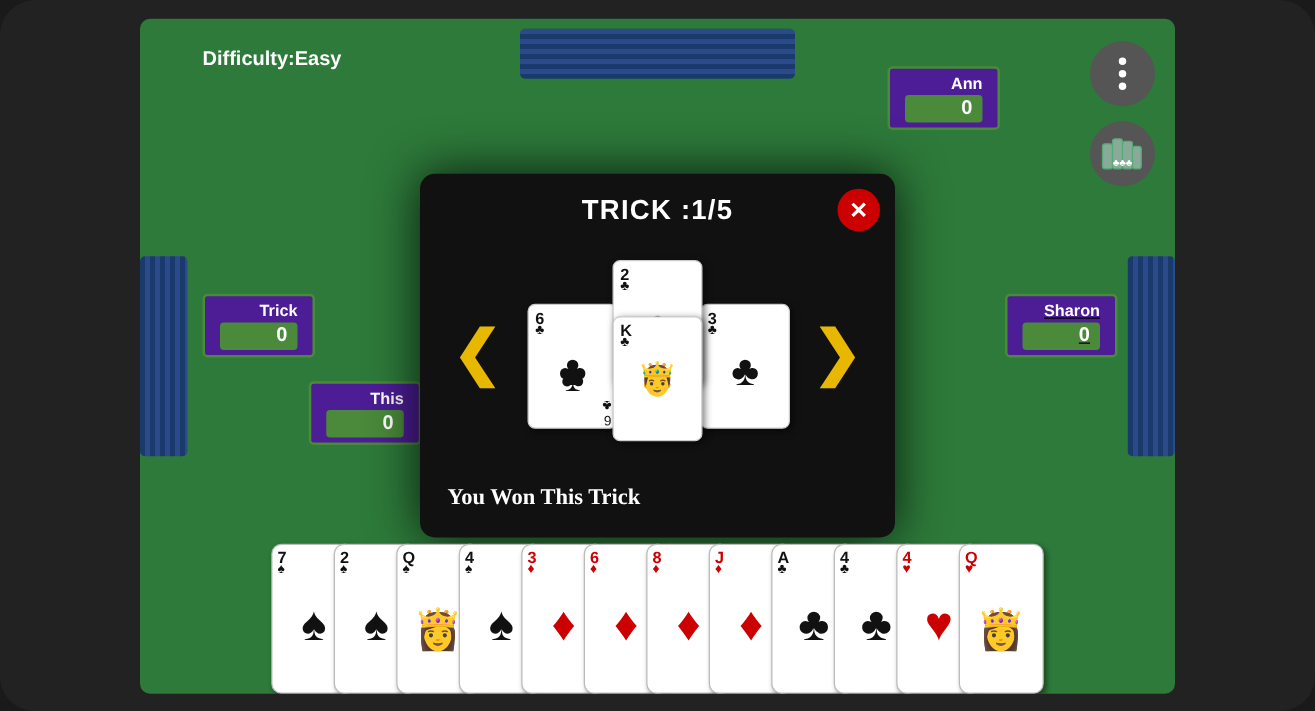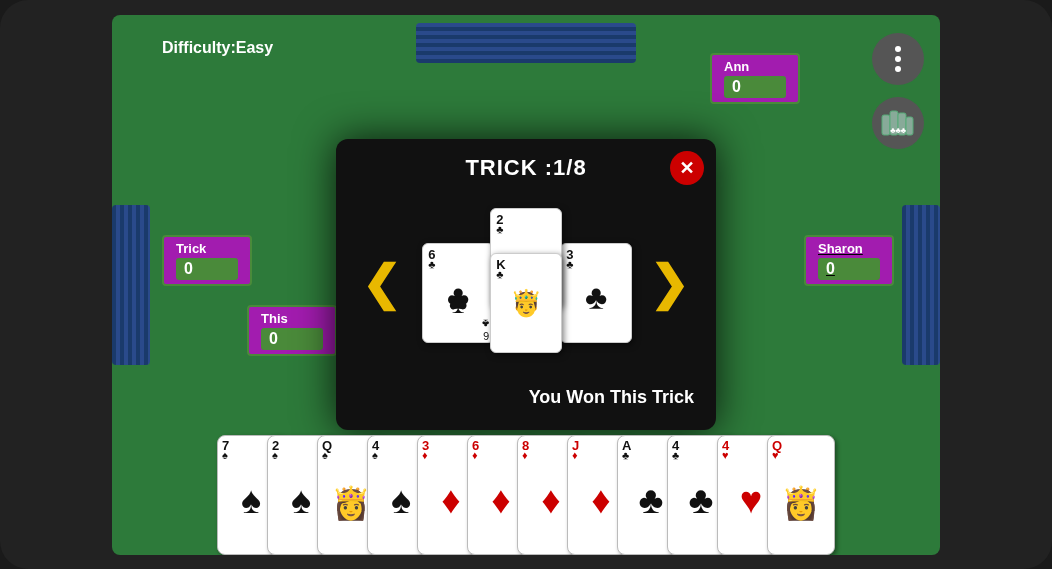--- a/index.html
+++ b/index.html
@@ -67,24 +67,24 @@
     .difficulty-label {
       position: absolute;
       top: 24px;
       left: 50px;
       color: #fff;
       font-size: 16px;
       font-weight: bold;
     }
     
     .score-box {
-      background: #a21caf;
+      background: #4c1d95;
       border: 2px solid #4a8a3a;
       border-radius: 4px;
-      text-align: left;
+      text-align: right;
       padding: 4px 12px;
       min-width: 80px;
     }
     .score-box .player-name {
       color: #fff;
       font-size: 13px;
       font-weight: bold;
     }
     .score-box .player-score {
       background: #4a8a3a;
@@ -279,23 +279,24 @@
       width: 72px;
       height: 100px;
       left: 78px;
       top: 50px;
       z-index: 4;
     }
     .win-text {
       color: #fff;
       font-size: 18px;
       font-weight: bold;
-      text-align: right;
+      text-align: left;
       margin-top: 8px;
       padding: 6px;
+      font-family: Liberation Serif, serif;
     }
     
     .bottom-hand {
       position: absolute;
       bottom: 0;
       left: 0;
       right: 0;
       height: 140px;
       display: flex;
       align-items: flex-end;
@@ -383,21 +384,21 @@
         <rect x="2" y="10" width="8" height="20" rx="2" fill="#8a9" stroke="#5a7" stroke-width="1"></rect>
         <rect x="10" y="6" width="8" height="24" rx="2" fill="#8a9" stroke="#5a7" stroke-width="1"></rect>
         <rect x="18" y="8" width="8" height="22" rx="2" fill="#8a9" stroke="#5a7" stroke-width="1"></rect>
         <rect x="26" y="12" width="7" height="18" rx="2" fill="#8a9" stroke="#5a7" stroke-width="1"></rect>
         <text x="18" y="28" text-anchor="middle" fill="white" font-size="8">♣♣♣</text>
       </svg>
     </div>
 
     <div class="modal-overlay">
       <div class="modal">
-        <div class="modal-title">TRICK :1/8</div>
+        <div class="modal-title">TRICK :1/5</div>
         <div class="modal-close">✕</div>
 
         <div class="trick-cards-area">
           <div class="nav-arrow">❮</div>
 
           <div class="cards-display">
 
             <div class="card card-6">
               <div class="card-top black-suit">6</div>
               <div style="position:absolute;top:14px;left:5px;font-size:11px;color:#111;">♣</div>

